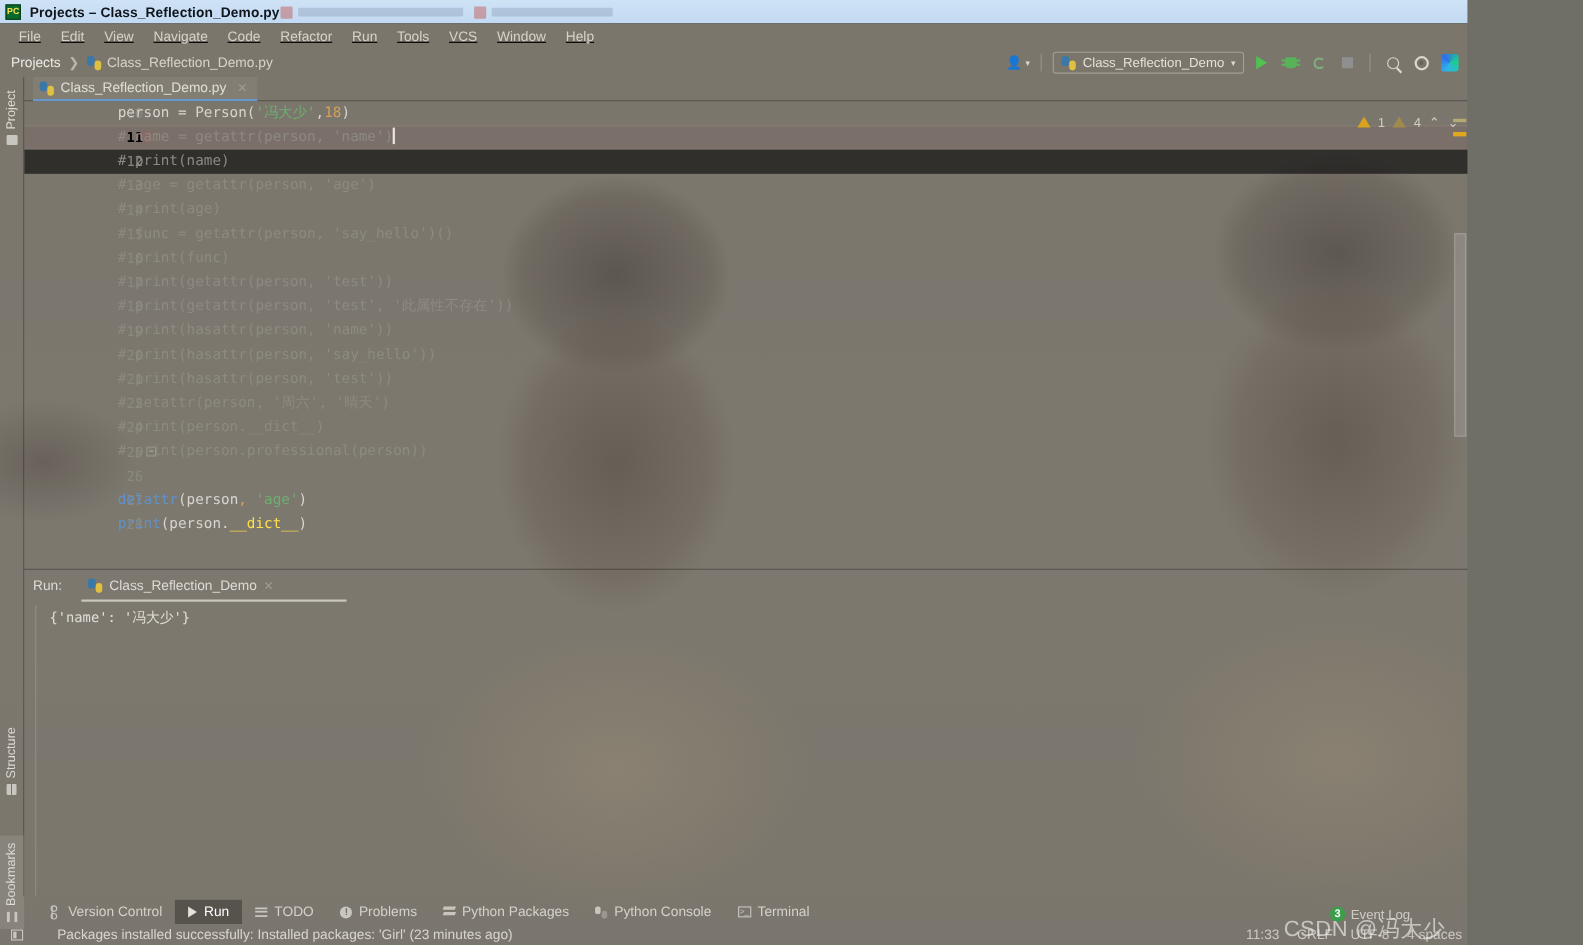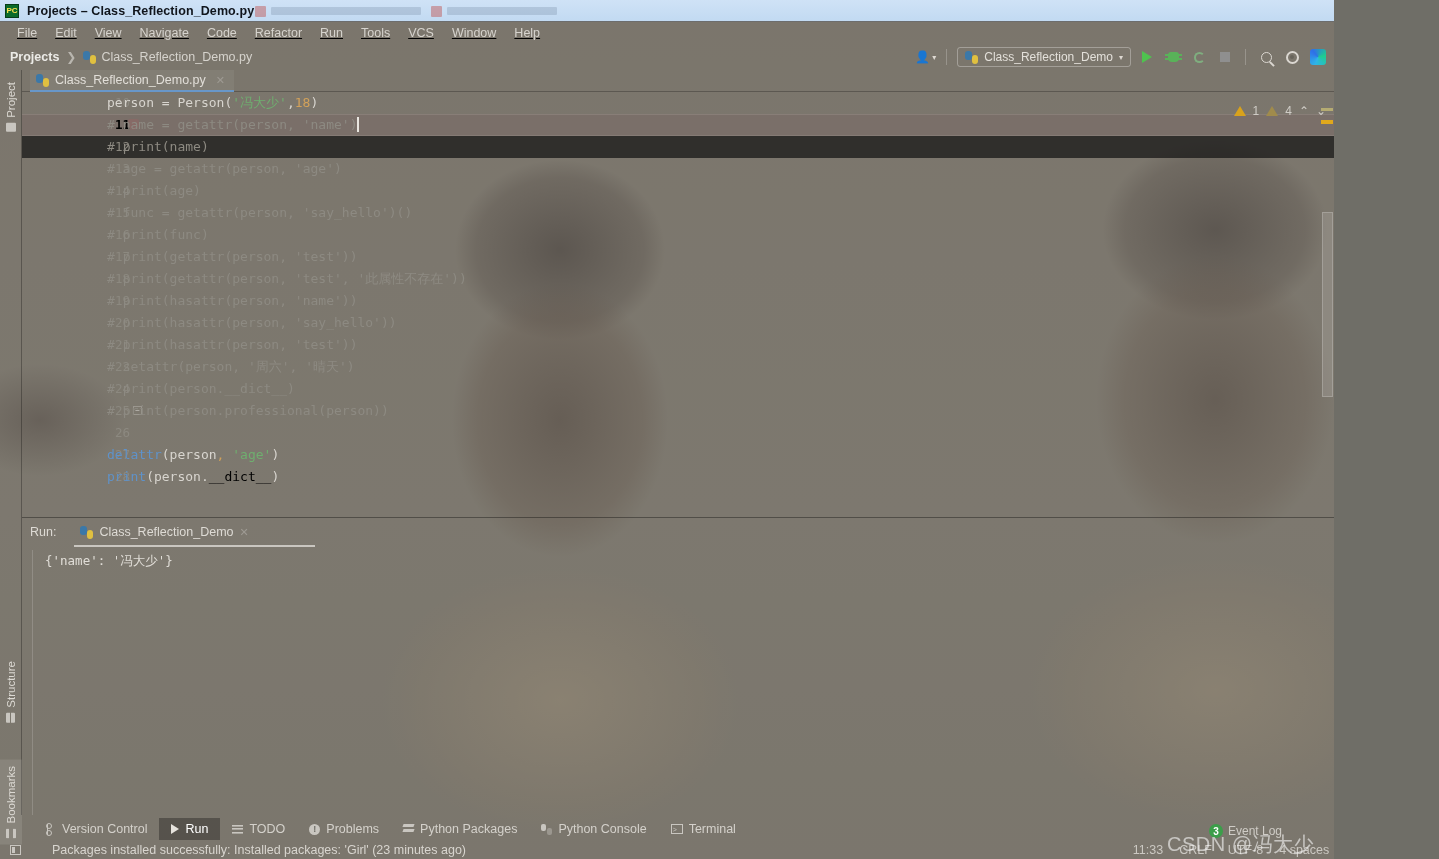--- a/index.html
+++ b/index.html
@@ -58,21 +58,21 @@
     position:absolute; top:22px; left:0; width:1439px; height:22px; z-index:30;
     display:flex; align-items:center; padding-left:8px; gap:0;text-decoration:underline;
   }
   .menu-item{ font-size:12.5px; color:#d6d3cd; padding:0 9px; line-height:22px; cursor:default;}
 
   
   .navbar{
     position:absolute; top:44px; left:0; width:1439px; height:26px; z-index:30;
     display:flex; align-items:center; padding-left:10px;
   }
-  .crumb{ font-size:12.5px; color:#ecebe7; font-weight:bold;}
+  .crumb{ font-size:12.5px; color:#ecebe7; font-weight:normal;}
   .crumb-sep{ color:#b9b6af; font-size:12px; margin:0 7px;}
   .crumb2{ font-size:12.5px; color:#d6d3cd; display:flex;align-items:center;gap:5px;}
   .py-ico{ width:13px;height:13px;position:relative;display:inline-block;}
   .py-ico:before,.py-ico:after{content:"";position:absolute;width:6.5px;height:9px;border-radius:3px;}
   .py-ico:before{background:#3b78a8;left:0;top:0;}
   .py-ico:after{background:#e0c040;right:0;bottom:0;}
 
   .nav-right{ position:absolute; right:6px; top:44px; height:26px; display:flex; align-items:center; gap:6px; z-index:31;}
   .avatar-ico{ display:flex;align-items:center;gap:2px;color:#cfccc6;font-size:12px;}
   .vsep{ width:1px;height:16px;background:rgba(255,255,255,.22); margin:0 4px;}
@@ -137,21 +137,21 @@
   .ln{ position:absolute; left:0; width:48px; text-align:right; font-family:"DejaVu Sans Mono", monospace;
     font-size:12.5px; color:#8c8980;}
   .row.cur .ln{ color:#000000; font-weight:bold;}
   .code{ position:relative; font-family:"DejaVu Sans Mono", monospace; font-size:13px; white-space:pre;
     padding-left:25px; }
   .cm{ color:#8d8a82; }
   .kw{ color:#5f92c9; }
   .id{ color:#d8d5cf; }
   .str{ color:#6fae6f; }
   .num{ color:#d2a15a; }
-  .pnk{ color:#000000; }
+  .pnk{ color:#fde047; }
   .caretbar{ display:inline-block; width:1.5px; height:15px; background:#e9e6e0; vertical-align:-3px;}
   .foldmark{ position:absolute; left:51px; width:9px; height:9px; border:1px solid #9b978f;
     display:flex;align-items:center;justify-content:center; font-size:8px; color:#cfccc6; line-height:7px;}
   .bpdot{ position:absolute; left:46px; top:5px; width:11px;height:11px; border-radius:2px 2px 5px 5px;
     background:rgba(150,100,100,.45);}
 
   
   .ed-right{ position:absolute; right:0; top:92px; width:14px; height:425px; z-index:22;}
   .mark{ position:absolute; right:1px; width:12px; height:3px;}
   .scroll-thumb{ position:absolute; right:1px; top:120px; width:11px; height:185px;

